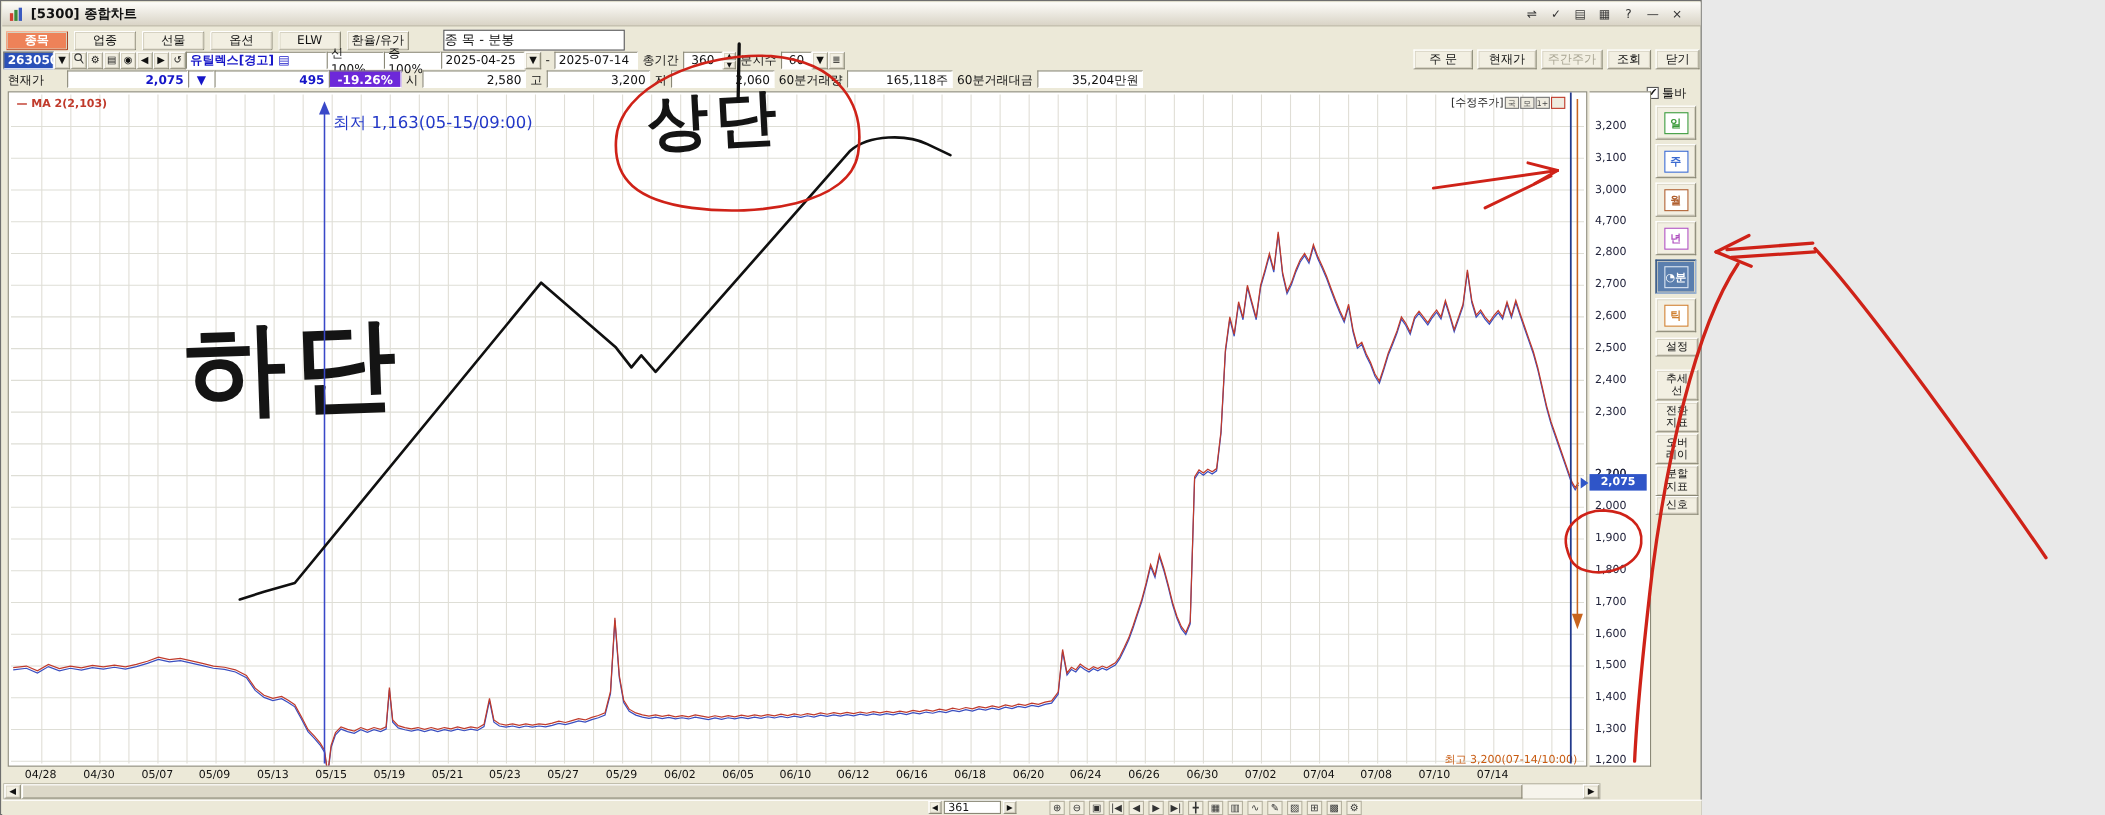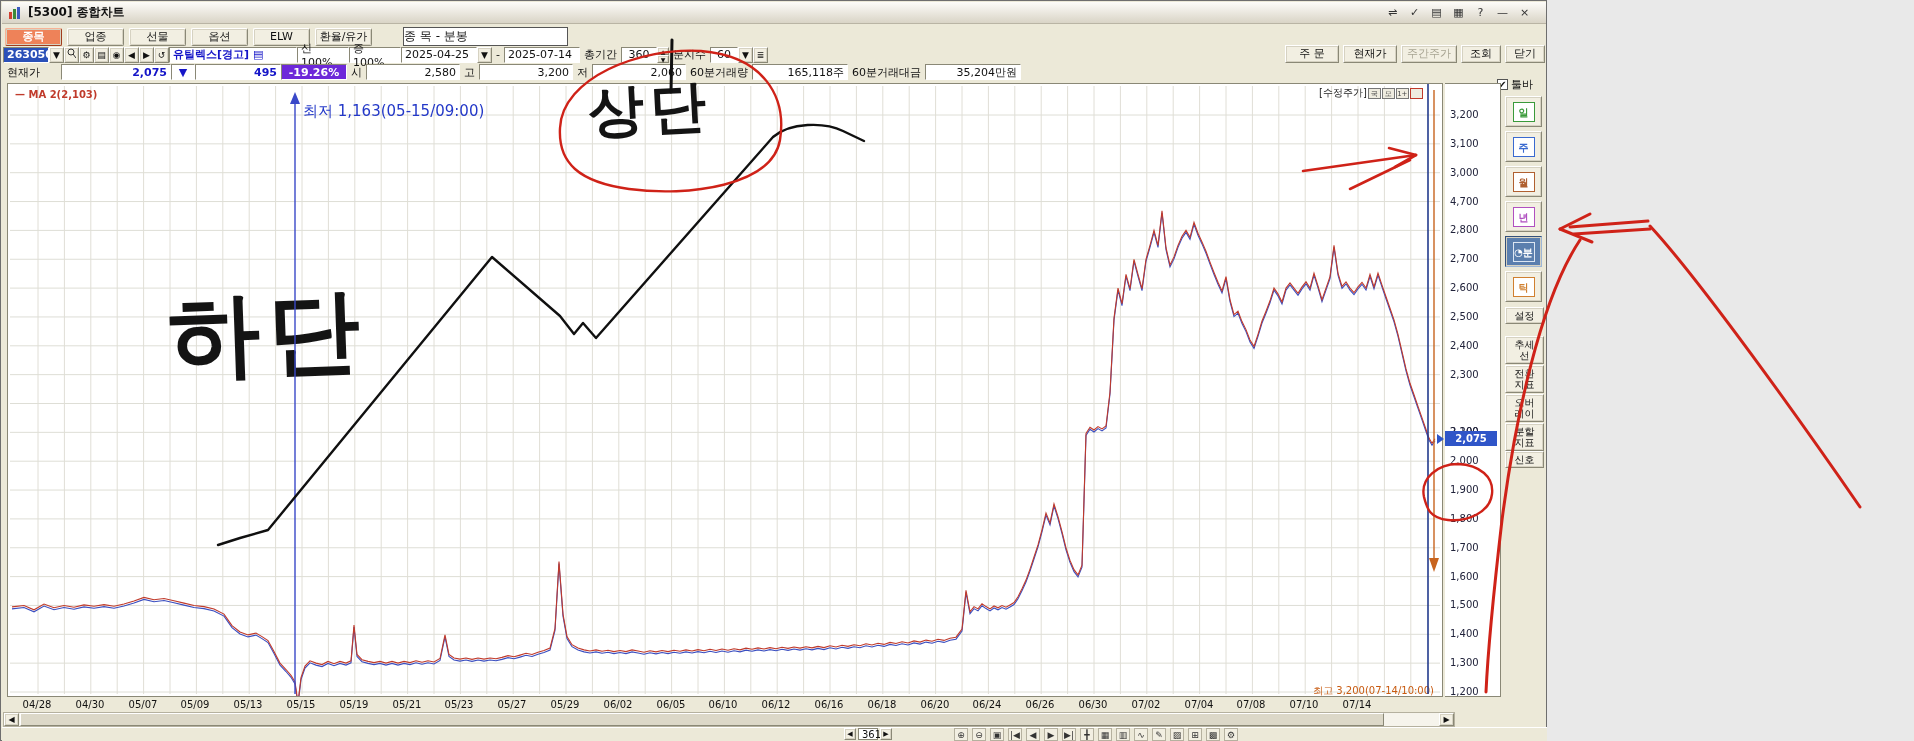--- a/index.html
+++ b/index.html
@@ -47,21 +47,21 @@
   .strip .pbtn.active .pic { background:#5b7fae; border-color:#dce6f2; color:#fff; }
   .strip .tbtn { position:absolute; left:2px; width:39px; font-size:10px; line-height:11px; padding:2px 0; }
   .toolbarchk { position:absolute; left:1496px; top:76px; display:flex; align-items:center; gap:3px; font-size:11px; color:#111; }
   .toolbarchk .box { width:11px; height:11px; background:#fff; border:1px solid #555; font-size:10px; line-height:10px; text-align:center; color:#111; }
   
   .scrollbar { position:absolute; left:2px; top:711px; width:1452px; height:15px; background:#f6f4ec; border:1px solid #b5b19f; }
   .sb-btn { position:absolute; top:0px; width:15px; height:13px; font-size:8px; line-height:12px; }
   .sb-thumb { position:absolute; left:16px; top:0px; width:1364px; height:13px; background:#dcd8c8; border:1px solid; border-color:#fff #8a8876 #8a8876 #fff; }
   .statusbar { position:absolute; left:1px; top:726px; width:1545px; height:14px; background:#ece9d8; border-top:1px solid #fff; }
   .pager { position:absolute; left:842px; top:0px; display:flex; align-items:center; gap:2px; }
-  .pager .val { width:20px; height:12px; background:#fff; border:1px solid #8a8876; font-size:10px; line-height:11px; padding-left:3px; color:#111; }
+  .pager .val { width:52px; height:12px; background:#fff; border:1px solid #8a8876; font-size:10px; line-height:11px; padding-left:3px; color:#111; }
   .pager .pbtn2 { width:12px; height:12px; font-size:7px; line-height:11px; }
   .bicons { position:absolute; left:952px; top:0px; display:flex; gap:4px; }
   .bicons span { width:14px; height:13px; border:1px solid #b5b19f; background:#f2efe2; font-size:9px; line-height:12px; text-align:center; color:#333; }
   
   #annot { position:absolute; left:0; top:0; width:1914px; height:741px; pointer-events:none; }
   .handword { position:absolute; color:#141414; font-weight:bold; pointer-events:none; }
   .hw-bottom { left:168px; top:272px; font-size:92px; letter-spacing:8px; transform:rotate(-2deg); }
   .hw-top { left:588px; top:72px; font-size:56px; letter-spacing:6px; transform:rotate(-3deg); }
 </style>
 </head>
@@ -145,21 +145,21 @@
     </div>
     <div class="toolbarchk">
       <span class="box">✔</span>
       <span>툴바</span>
     </div>
 
     <div class="row" style="left:2px; top:63px; height:16px;">
       <span class="lbl" style="width:58px;">현재가</span>
       <span class="cell" style="width:110px; justify-content:flex-end; color:#1515c8; font-weight:bold;">2,075</span>
       <span class="cell" style="width:24px; justify-content:center; color:#1515c8;">▼</span>
-      <span class="cell" style="width:86px; justify-content:flex-end; color:#1515c8; font-weight:bold;">495</span>
+      <span class="cell" style="width:104px; justify-content:flex-end; color:#1515c8; font-weight:bold;">495</span>
       <span class="cell" style="width:66px; justify-content:center; background:#6d28d9; color:#fff; font-weight:bold;">-19.26%</span>
       <span class="lbl">시</span>
       <span class="cell" style="width:94px; justify-content:flex-end;">2,580</span>
       <span class="lbl">고</span>
       <span class="cell" style="width:94px; justify-content:flex-end;">3,200</span>
       <span class="lbl">저</span>
       <span class="cell" style="width:94px; justify-content:flex-end;">2,060</span>
       <span class="lbl">60분거래량</span>
       <span class="cell" style="width:96px; justify-content:flex-end;">165,118주</span>
       <span class="lbl">60분거래대금</span>

